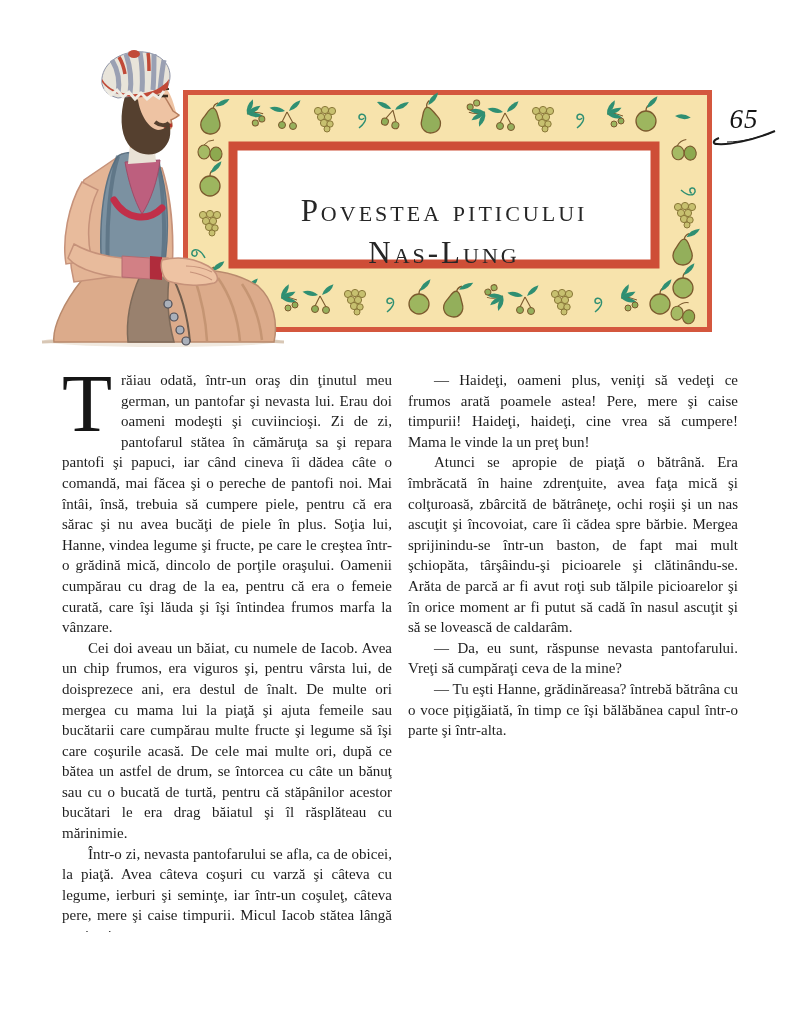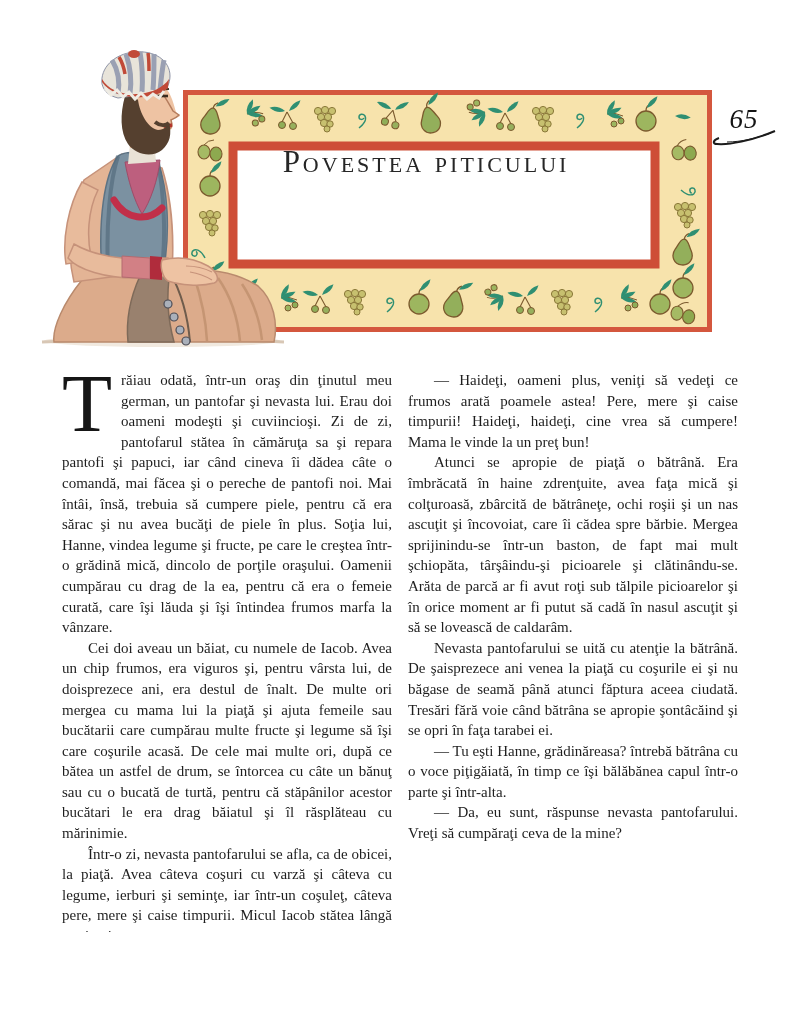--- a/index.html
+++ b/index.html
@@ -7,22 +7,22 @@
         font-family:"Liberation Serif", serif;color:#1e1e1e;}
 
   
   .pagenum{position:absolute;top:106px;right:16px;width:74px;text-align:center;}
   .pagenum .num{font-size:27px;font-style:italic;letter-spacing:1px;color:#141414;display:block;line-height:1;}
   .pagenum svg{display:block;margin:-4px auto 0 auto;}
 
   
   .frame-svg{position:absolute;left:183px;top:90px;}
   .man-svg{position:absolute;left:22px;top:50px;}
-  .title-box{position:absolute;left:215px;top:146px;width:422px;height:122px;
-             display:flex;flex-direction:column;align-items:center;justify-content:space-between;gap:11px;z-index:3;}
+  .title-box{position:absolute;left:233px;top:146px;width:422px;height:122px;
+             display:flex;flex-direction:column;align-items:center;justify-content:flex-end;gap:11px;z-index:3;}
   .title-line{font-variant:small-caps;font-size:31px;letter-spacing:3px;color:#262626;line-height:1;white-space:nowrap;}
 
   
   .textcols{position:absolute;left:62px;top:370px;width:676px;height:562px;display:flex;gap:16px;overflow:hidden;}
   .col{width:330px;text-align:justify;font-size:15px;line-height:20.6px;hyphens:auto;}
   .col p{margin:0;text-indent:26px;}
   .col p.lead{text-indent:0;}
   .dropcap{float:left;font-size:82px;line-height:61px;padding:3px 9px 0 0;color:#161616;}
 </style>
 </head>
@@ -127,20 +127,21 @@
     <use href="#plums" transform="translate(27,62)"></use>
     <use href="#apple" transform="translate(27,96)"></use>
     <use href="#grapes" transform="translate(27,132)"></use>
     <use href="#curl" transform="translate(22,168) rotate(-80)"></use>
     <use href="#pear" transform="translate(27,196)"></use>
     <use href="#apple" transform="translate(28,224)"></use>
   </svg>
 
   <div class="title-box">
     <div class="title-line">Povestea piticului</div>
+    <div class="title-line">Nas-Lung</div>
   </div>
 
   <svg class="man-svg" width="272" height="300" viewBox="0 0 272 300">
 
     <ellipse cx="140" cy="291" rx="118" ry="6" fill="#ece2d4" opacity="0.75"></ellipse>
     <path d="M20,292 Q140,286 262,292" stroke="#d8c7b5" stroke-width="3" fill="none"></path>
 
     <path d="M60,230 C42,252 30,278 32,292 L252,292 C256,274 252,250 236,236 C214,222 186,218 158,220 L96,224 C80,225 68,226 60,230 Z" fill="#dcab8b" stroke="#b98a6d" stroke-width="1.5"></path>
     <path d="M196,228 C210,248 216,270 218,291 M220,234 C232,252 238,272 240,290 M172,226 C180,250 184,272 185,291" stroke="#c1906f" stroke-width="2.5" fill="none" opacity="0.85"></path>
     <path d="M118,226 C108,248 104,272 106,292 L152,292 C146,270 144,246 148,222 Z" fill="#99816e" stroke="#7e6a59" stroke-width="1.5"></path>
@@ -186,19 +187,18 @@
 
   <div class="textcols">
     <div class="col">
       <p class="lead"><span class="dropcap">T</span><span>răiau odată, într-un oraş din ţinutul meu german, un pantofar şi nevasta lui. Erau doi oameni modeşti şi cuviincioşi. Zi de zi, pantofarul stătea în cămăruţa sa şi repara pantofi şi papuci, iar când cineva îi dădea câte o comandă, mai făcea şi o pereche de pantofi noi. Mai întâi, însă, trebuia să cumpere piele, pentru că era sărac şi nu avea bucăţi de piele în plus. Soţia lui, Hanne, vindea legume şi fructe, pe care le creştea într-o grădină mică, dincolo de porţile oraşului. Oamenii cumpărau cu drag de la ea, pentru că era o femeie curată, care îşi lăuda şi îşi întindea frumos marfa la vânzare.</span></p>
       <p>Cei doi aveau un băiat, cu numele de Iacob. Avea un chip frumos, era viguros şi, pentru vârsta lui, de doisprezece ani, era destul de înalt. De multe ori mergea cu mama lui la piaţă şi ajuta femeile sau bucătarii care cumpărau multe fructe şi legume să îşi care coşurile acasă. De cele mai multe ori, după ce bătea un astfel de drum, se întorcea cu câte un bănuţ sau cu o bucată de turtă, pentru că stăpânilor acestor bucătari le era drag băiatul şi îl răsplăteau cu mărinimie.</p>
       <p>Într-o zi, nevasta pantofarului se afla, ca de obicei, la piaţă. Avea câteva coşuri cu varză şi câteva cu legume, ierburi şi seminţe, iar într-un coşuleţ, câteva pere, mere şi caise timpurii. Micul Iacob stătea lângă ea şi striga cu voce tare:</p>
     </div>
     <div class="col">
       <p>— Haideţi, oameni plus, veniţi să vedeţi ce frumos arată poamele astea! Pere, mere şi caise timpurii! Haideţi, haideţi, cine vrea să cumpere! Mama le vinde la un preţ bun!</p>
       <p>Atunci se apropie de piaţă o bătrână. Era îmbrăcată în haine zdrenţuite, avea faţa mică şi colţuroasă, zbârcită de bătrâneţe, ochi roşii şi un nas ascuţit şi încovoiat, care îi cădea spre bărbie. Mergea sprijinindu-se într-un baston, de fapt mai mult şchiopăta, târşâindu-şi picioarele şi clătinându-se. Arăta de parcă ar fi avut roţi sub tălpile picioarelor şi în orice moment ar fi putut să cadă în nasul ascuţit şi să se lovească de caldarâm.</p>
-      <p>Nevasta pantofarului se uită cu atenţie la bătrână. De şaisprezece ani venea la piaţă cu coşurile ei şi nu băgase de seamă până atunci făptura aceea ciudată. Tresări fără voie când bătrâna se apropie şontâcăind şi se opri în faţa tarabei ei.</p>
+      <p>— Da, eu sunt, răspunse nevasta pantofarului. Vreţi să cumpăraţi ceva de la mine?</p>
       <p>— Tu eşti Hanne, grădinăreasa? întrebă bătrâna cu o voce piţigăiată, în timp ce îşi bălăbănea capul într-o parte şi într-alta.</p>
-      <p>— Da, eu sunt, răspunse nevasta pantofarului. Vreţi să cumpăraţi ceva de la mine?</p>
     </div>
   </div>
 
 </div>
 
 </body></html>

